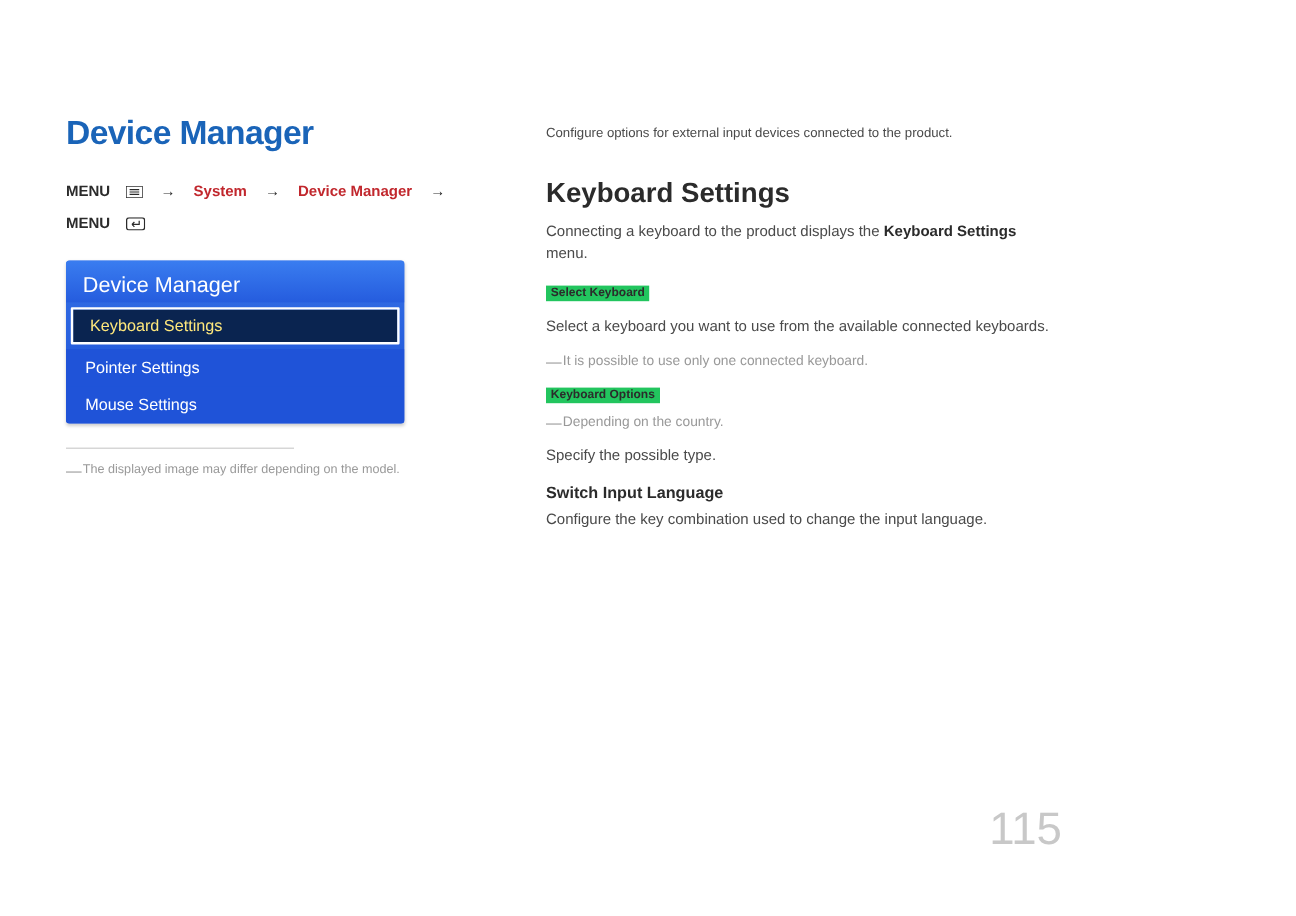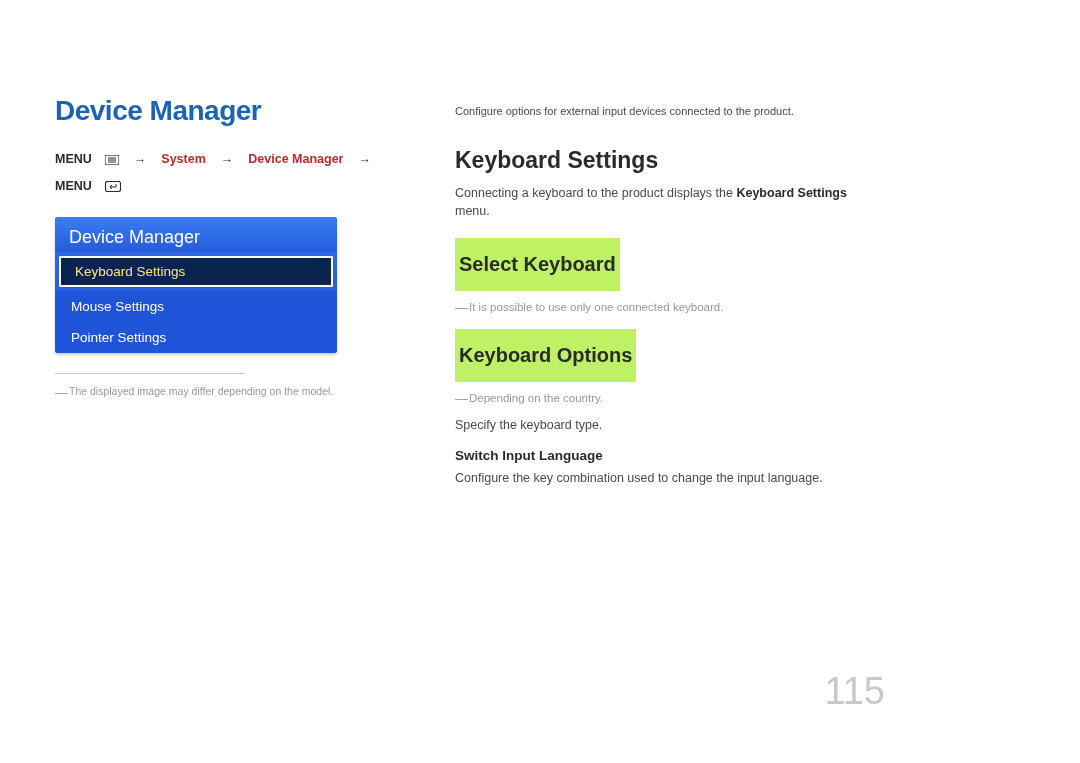--- a/index.html
+++ b/index.html
@@ -111,25 +111,25 @@
     margin: 0 0 10px 0;
   }
   .right p.desc {
     font-size: 12.5px;
     margin: 6px 0 14px 0;
     line-height: 1.45;
   }
   .right p.desc b { color: #2b2b2b; font-weight: 700; }
   h3.hl {
     display: inline-block;
-    background: #bef264;
+    background: #22c55e;
     color: #2b2b2b;
-    font-size: 20px;
-    font-weight: 700;
-    padding: 15px 4px;
+    font-size: 10px;
+    font-weight: 700;
+    padding: 1px 4px;
     margin: 4px 0 6px 0;
   }
   .subnote {
     font-size: 11.5px;
     color: #999999;
     position: relative;
     padding-left: 14px;
     margin: 4px 0 12px 0;
   }
   .subnote::before {
@@ -186,46 +186,47 @@
           </svg>
       </span>
     </div>
 
     <div class="panel">
       <div class="panel-title">Device Manager</div>
       <div class="panel-item selected">
         <span>Keyboard Settings</span>
       </div>
       <div class="panel-item">
-        <span>Mouse Settings</span>
+        <span>Pointer Settings</span>
       </div>
       <div class="panel-item">
-        <span>Pointer Settings</span>
+        <span>Mouse Settings</span>
       </div>
     </div>
 
     <hr class="small">
     <div class="note">The displayed image may differ depending on the model.</div>
   </div>
 
   <div class="right">
     <p class="intro">Configure options for external input devices connected to the product.</p>
 
     <h2 class="section">Keyboard Settings</h2>
     <p class="desc">
       <span>Connecting a keyboard to the product displays the </span><b>Keyboard Settings</b><span> menu.</span>
     </p>
 
     <h3 class="hl">Select Keyboard</h3>
+    <p class="desc">Select a keyboard you want to use from the available connected keyboards.</p>
     <div class="subnote">It is possible to use only one connected keyboard.</div>
 
     <h3 class="hl">Keyboard Options</h3>
     <div class="subnote">Depending on the country.</div>
 
 
-    <p class="desc">Specify the keyboard type.</p>
+    <p class="desc">Specify the possible type.</p>
 
     <h4 class="sub">Switch Input Language</h4>
     <p class="desc">Configure the key combination used to change the input language.</p>
   </div>
 
   <div class="page-number">115</div>
 </div>
 
 </body></html>

